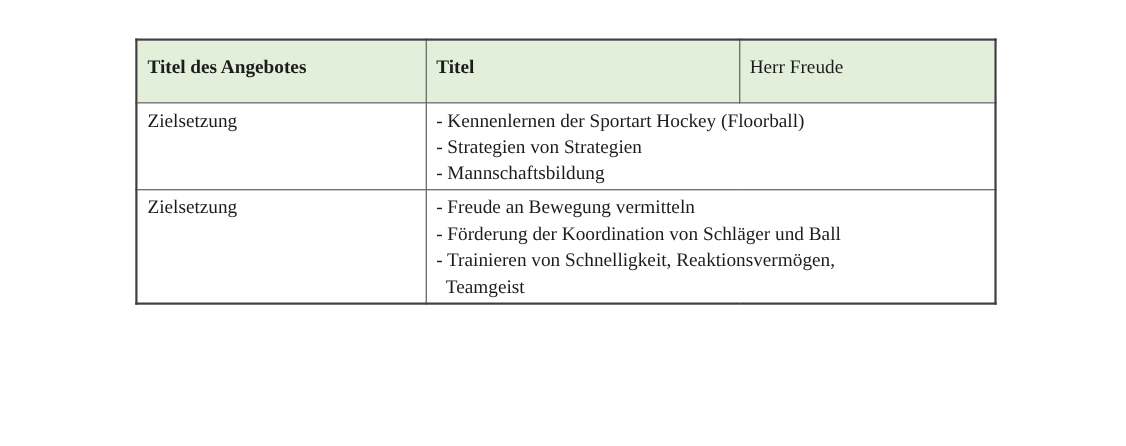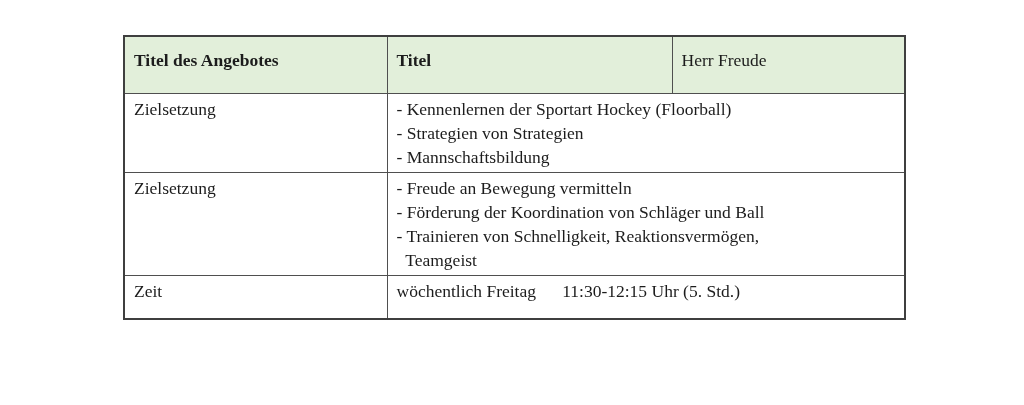--- a/index.html
+++ b/index.html
@@ -69,18 +69,14 @@
 - Strategien von Strategien
 - Mannschaftsbildung</td>
     </tr>
     <tr class="row-zielsetzung">
       <td>Zielsetzung</td>
       <td colspan="2">- Freude an Bewegung vermitteln
 - Förderung der Koordination von Schläger und Ball
 - Trainieren von Schnelligkeit, Reaktionsvermögen,
   Teamgeist</td>
     </tr>
-    <tr class="row-zeit">
-      <td>Zeit</td>
-      <td colspan="2">wöchentlich Freitag      11:30-12:15 Uhr (5. Std.)</td>
-    </tr>
   </tbody>
 </table>
 
 </body></html>

